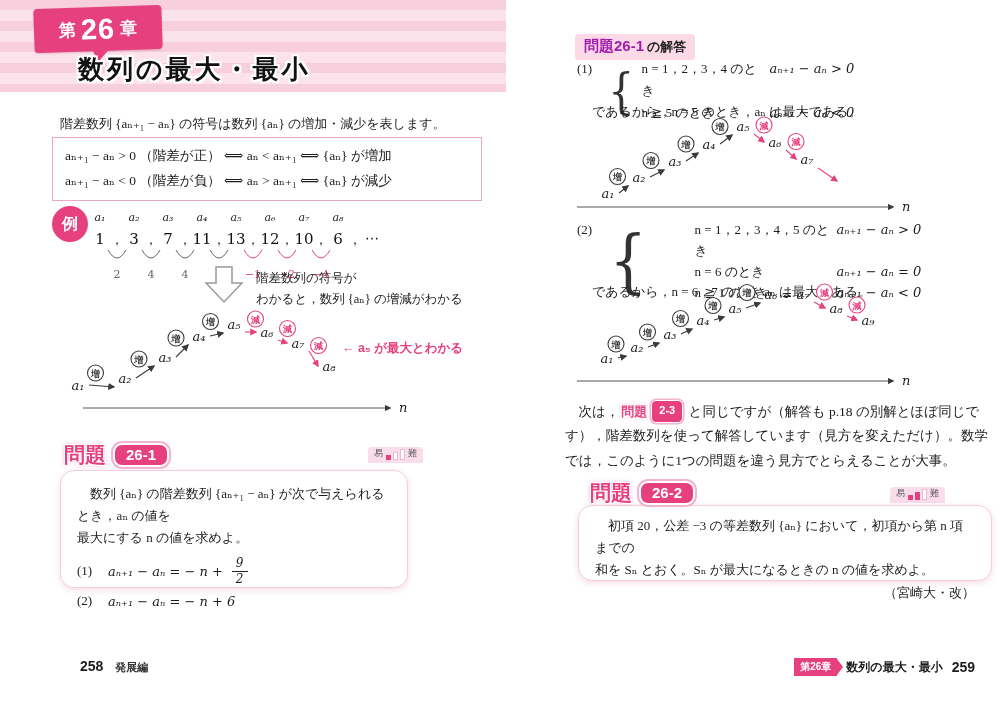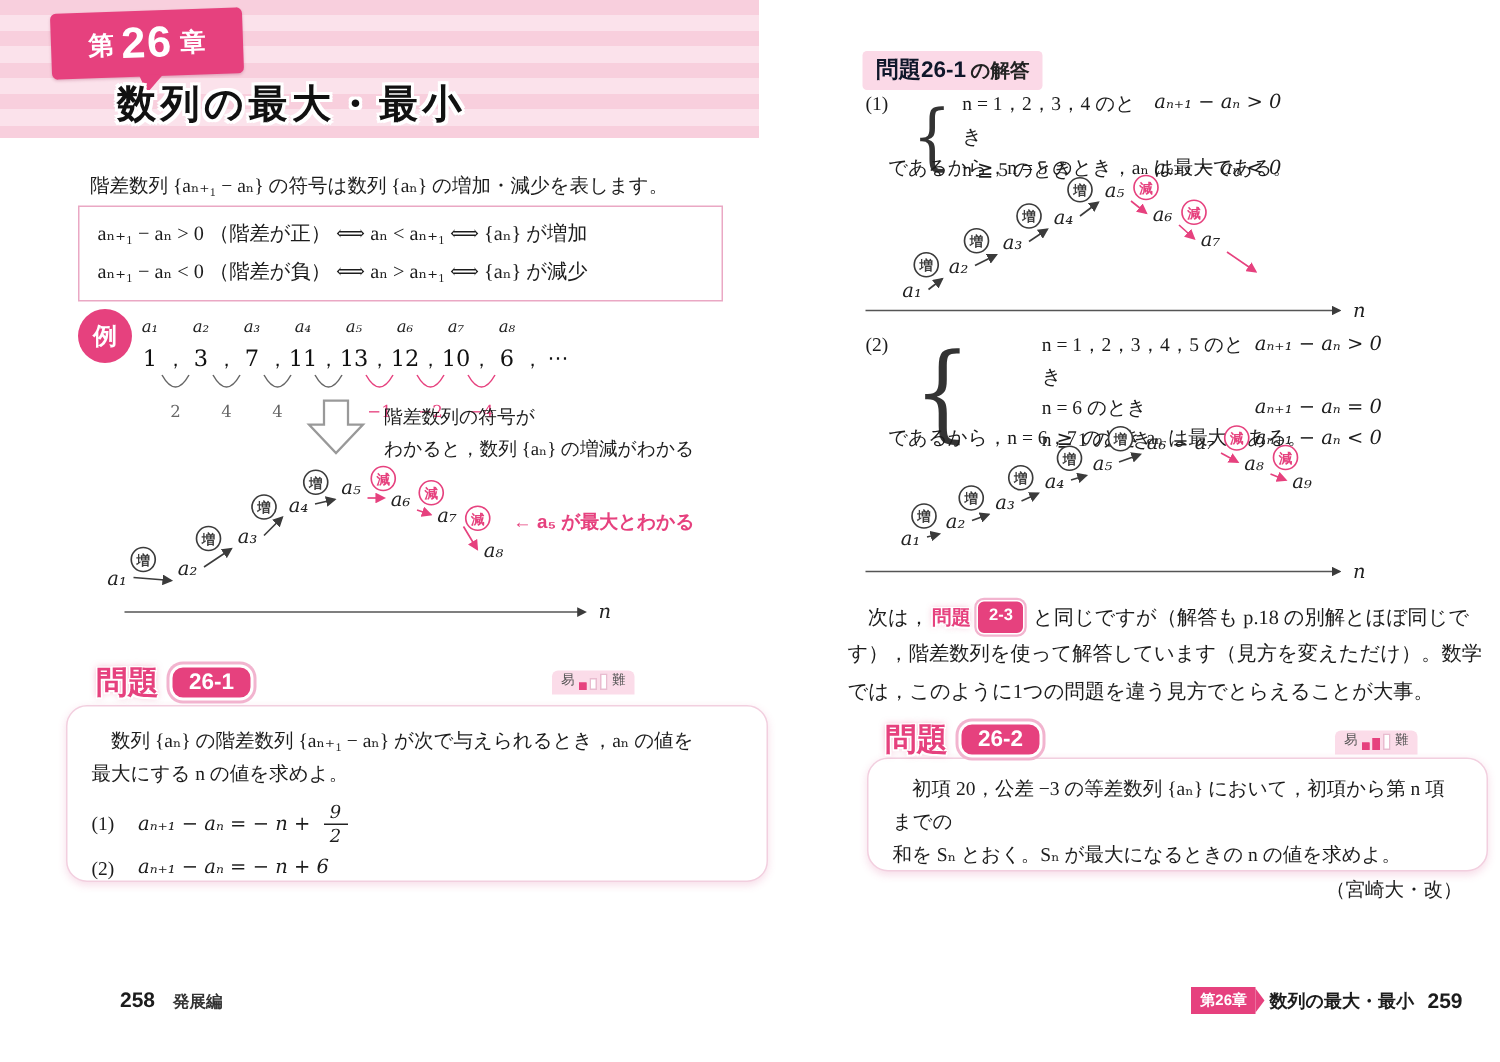--- a/index.html
+++ b/index.html
@@ -58,21 +58,21 @@
   .q-line .q-num{width:22px;}
   .mt{font-family:"DejaVu Serif","Liberation Serif",serif;font-style:italic;}
   .frac{display:inline-flex;flex-direction:column;align-items:center;font-size:12px;line-height:1.2;
     font-family:"DejaVu Serif",serif;font-style:italic;}
   .frac .den{border-top:1px solid #222;padding:0 4px;}
   .frac .num{padding:0 4px;}
   .src-line{text-align:right;margin-top:3px;font-size:13px;}
   
   #sol-header{left:575px;top:34px;background:#fbd9e7;border-radius:3px;padding:3px 9px 4px;
     display:inline-flex;align-items:baseline;gap:3px;}
-  #sol-header .sol-prob{color:#0f172a;font-family:"Liberation Sans",sans-serif;font-weight:900;font-size:15px;}
+  #sol-header .sol-prob{color:#a21caf;font-family:"Liberation Sans",sans-serif;font-weight:900;font-size:15px;}
   #sol-header .sol-suffix{color:#222;font-family:Liberation Serif, serif;font-weight:bold;font-size:13px;}
   .case{display:flex;align-items:center;gap:5px;}
   .case .case-label{align-self:flex-start;line-height:22px;width:24px;}
   .brace{font-family:"DejaVu Serif",serif;color:#333;line-height:0;transform:scaleX(.85);}
   .brace.b2{font-size:48px;}
   .brace.b3{font-size:70px;}
   .case .rows .row{line-height:22px;display:flex;}
   .case.c2 .rows .row{line-height:21px;margin-left:39px;}
   .case .cond{display:inline-block;}
   .case.c1 .cond{width:128px;}
@@ -223,21 +223,21 @@
   </div>
   <span class="abs diff" style="left:368px;top:447px;" data-filled="1">
     <span>易</span>
     <span class="bars">
         <i></i>
         <i></i>
         <i></i>
       </span>
     <span>難</span>
   </span>
-  <div class="abs prob-box" style="left:44px;top:470px;width:468px;height:118px;">
+  <div class="abs prob-box" style="left:60px;top:470px;width:348px;height:118px;">
     <p class="prob-line">　数列 {aₙ} の階差数列 {aₙ₊₁ − aₙ} が次で与えられるとき，aₙ の値を</p>
     <p class="prob-line">最大にする n の値を求めよ。</p>
     <div class="q-line">
       <span class="q-num">(1)</span>
       <span class="mt">aₙ₊₁ − aₙ = − n +</span>
       <span class="frac">
         <span class="num">9</span>
         <span class="den">2</span>
       </span>
     </div>

